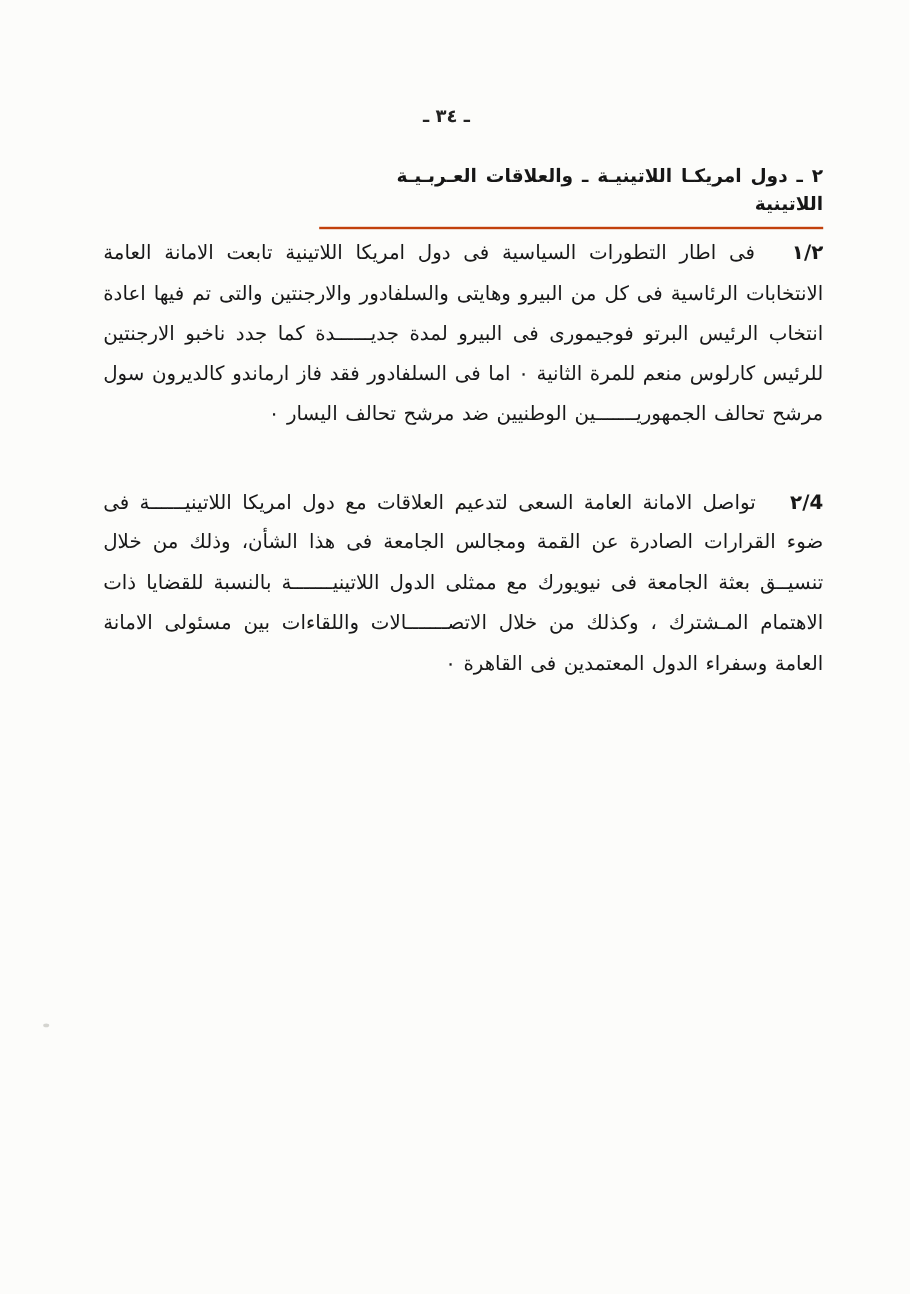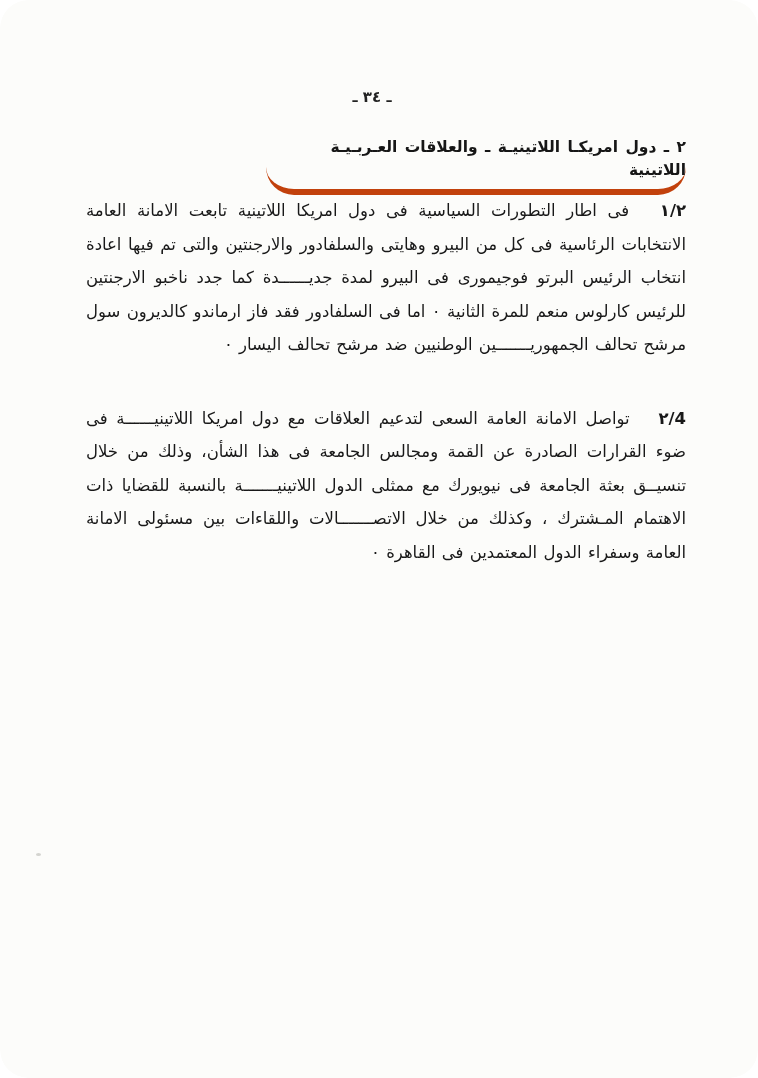--- a/index.html
+++ b/index.html
@@ -1,15 +1,15 @@
 <!DOCTYPE html>
 <html lang="ar" dir="rtl"><head>
 <meta charset="utf-8">
 <style>
-  * { margin: 0; padding: 0; box-sizing: border-box; border-radius: 28px; }
+  * { margin: 0; padding: 0; box-sizing: border-box; }
 
   html, body {
     background: #ffffff;
   }
 
   .page {
     position: relative;
     width: 758px;
     height: 1078px;
     margin: 0 auto;
@@ -34,21 +34,21 @@
 
   .section-heading {
     position: absolute;
     top: 136px;
     right: 72px;
     max-width: 420px;
     font-size: 15.5px;
     font-weight: bold;
     line-height: 1.5;
     color: #161616;
-    border-bottom: 6px solid #c2410c;
+    border-bottom: 2px solid #c2410c;
     padding-bottom: 6px;
     word-spacing: 2px;
   }
 
   .body-block {
     position: absolute;
     top: 194px;
     right: 72px;
     width: 600px;
   }

